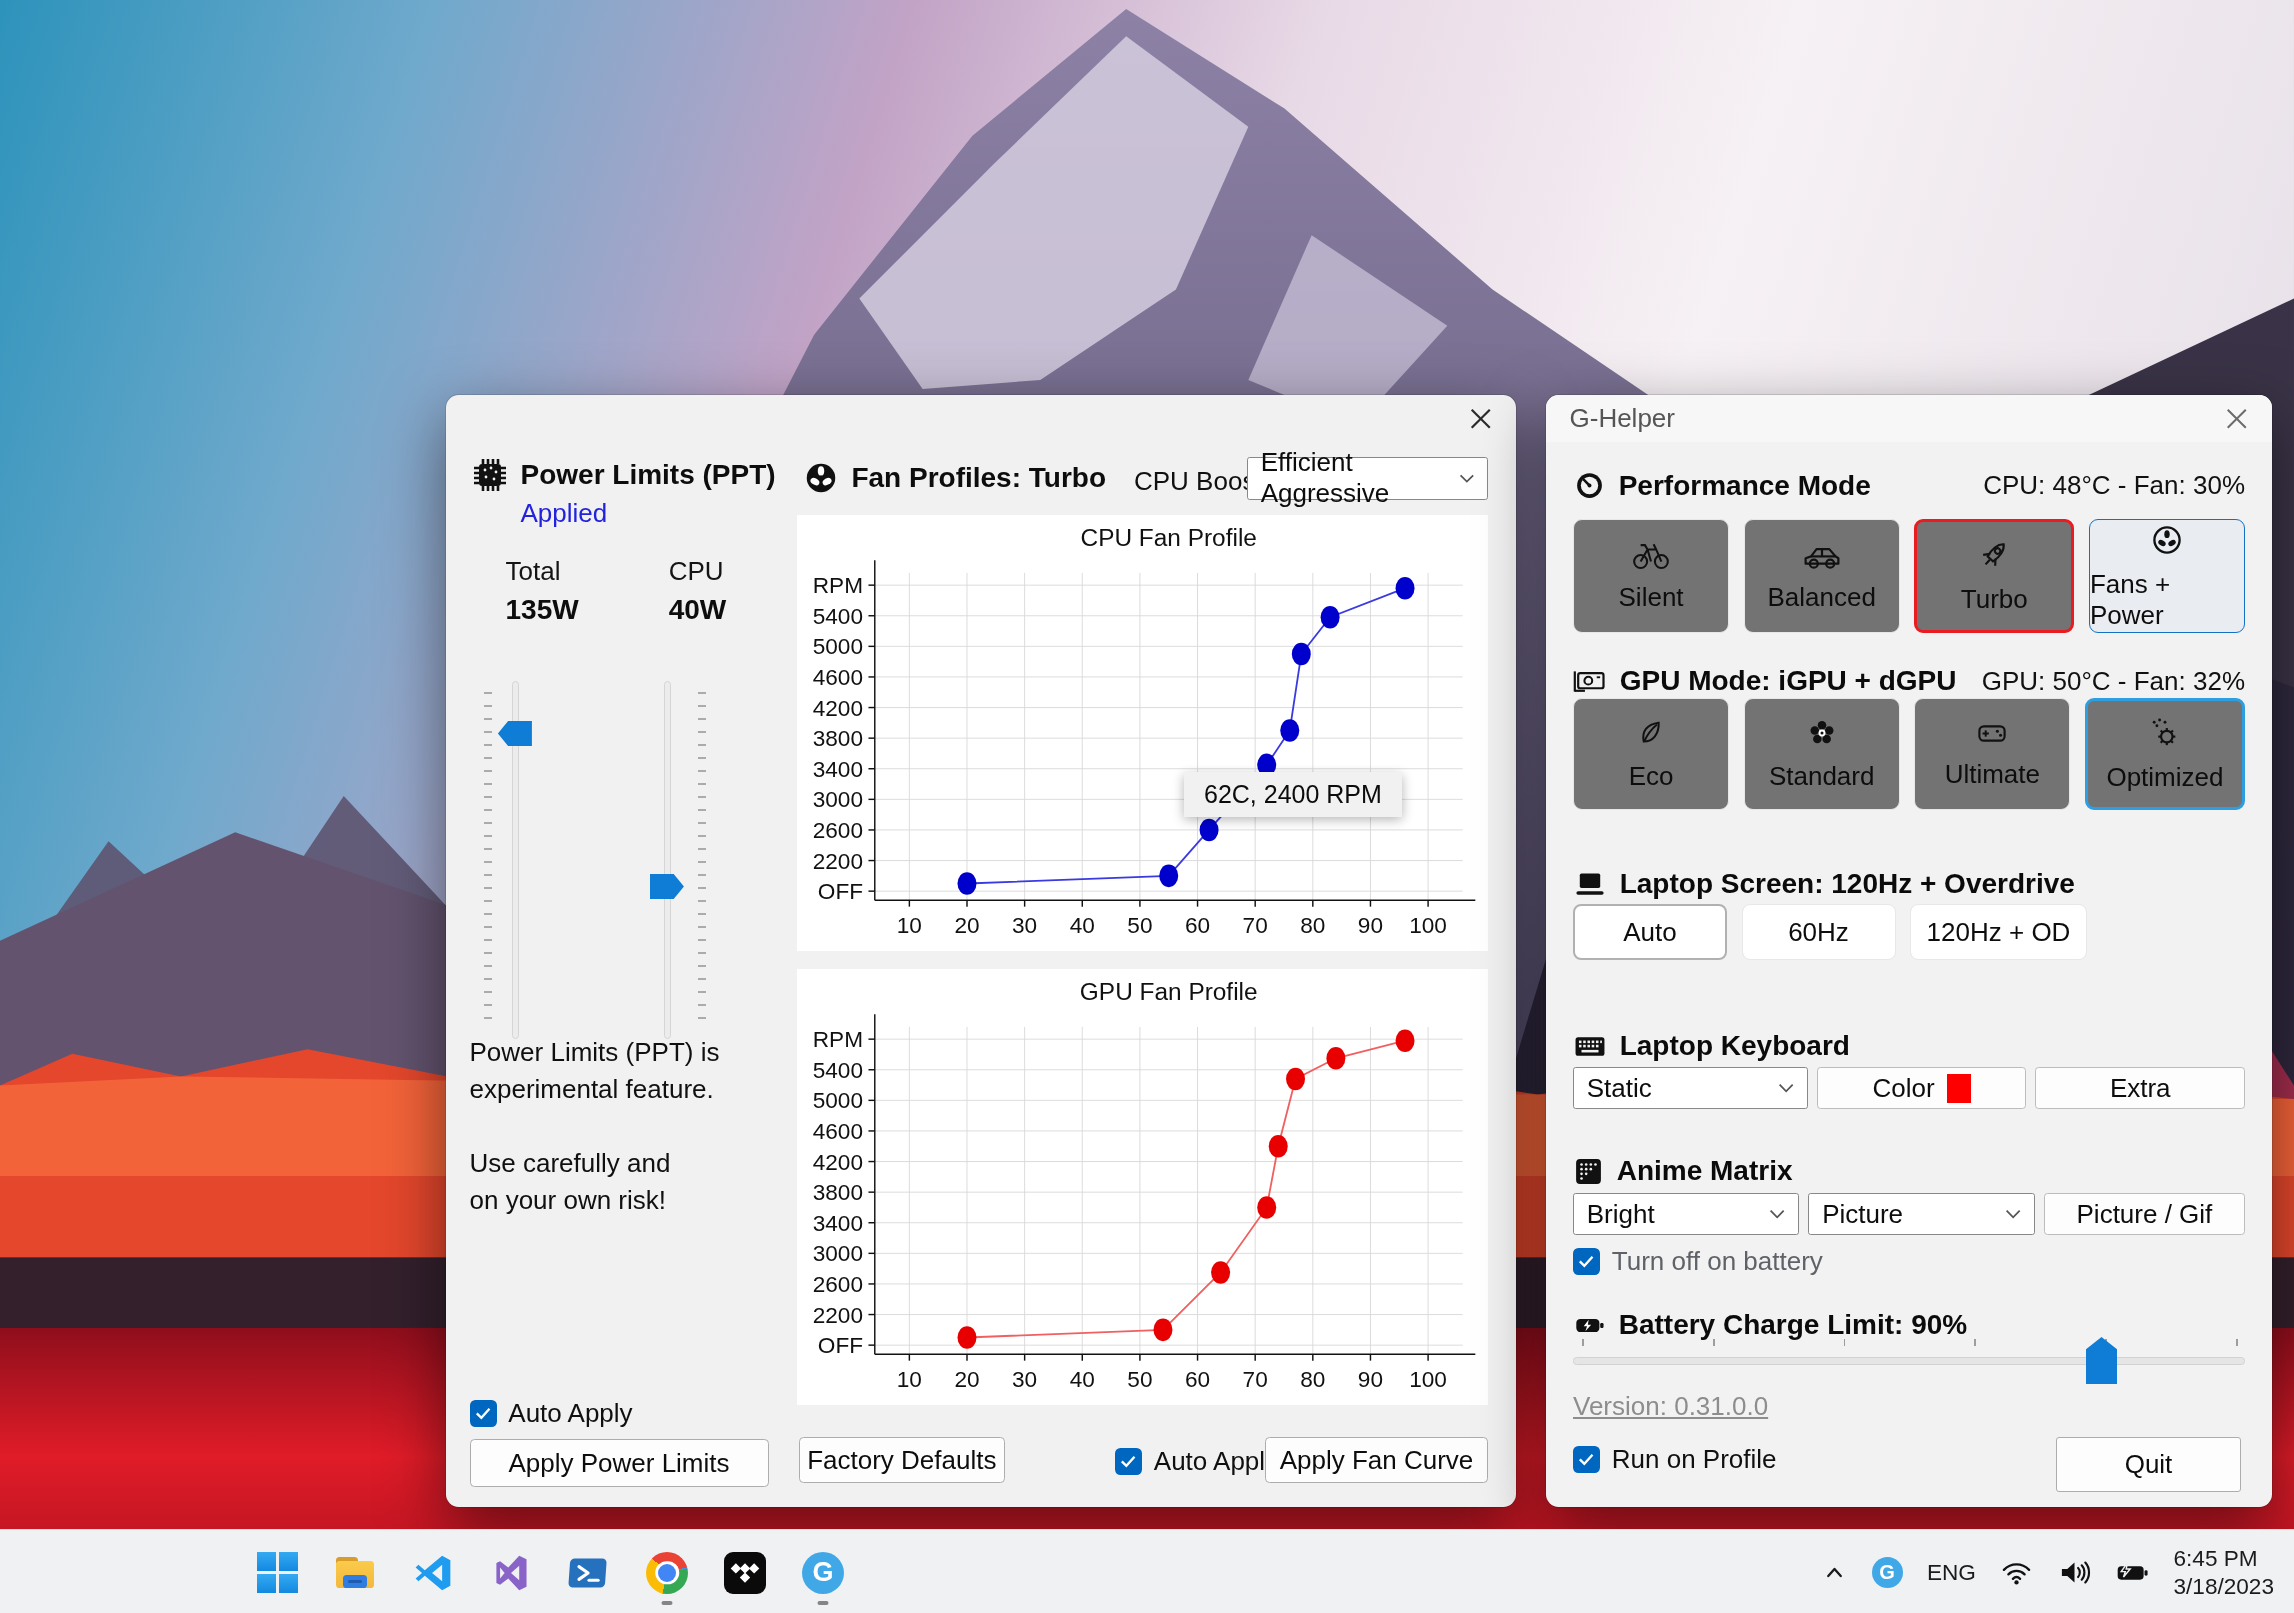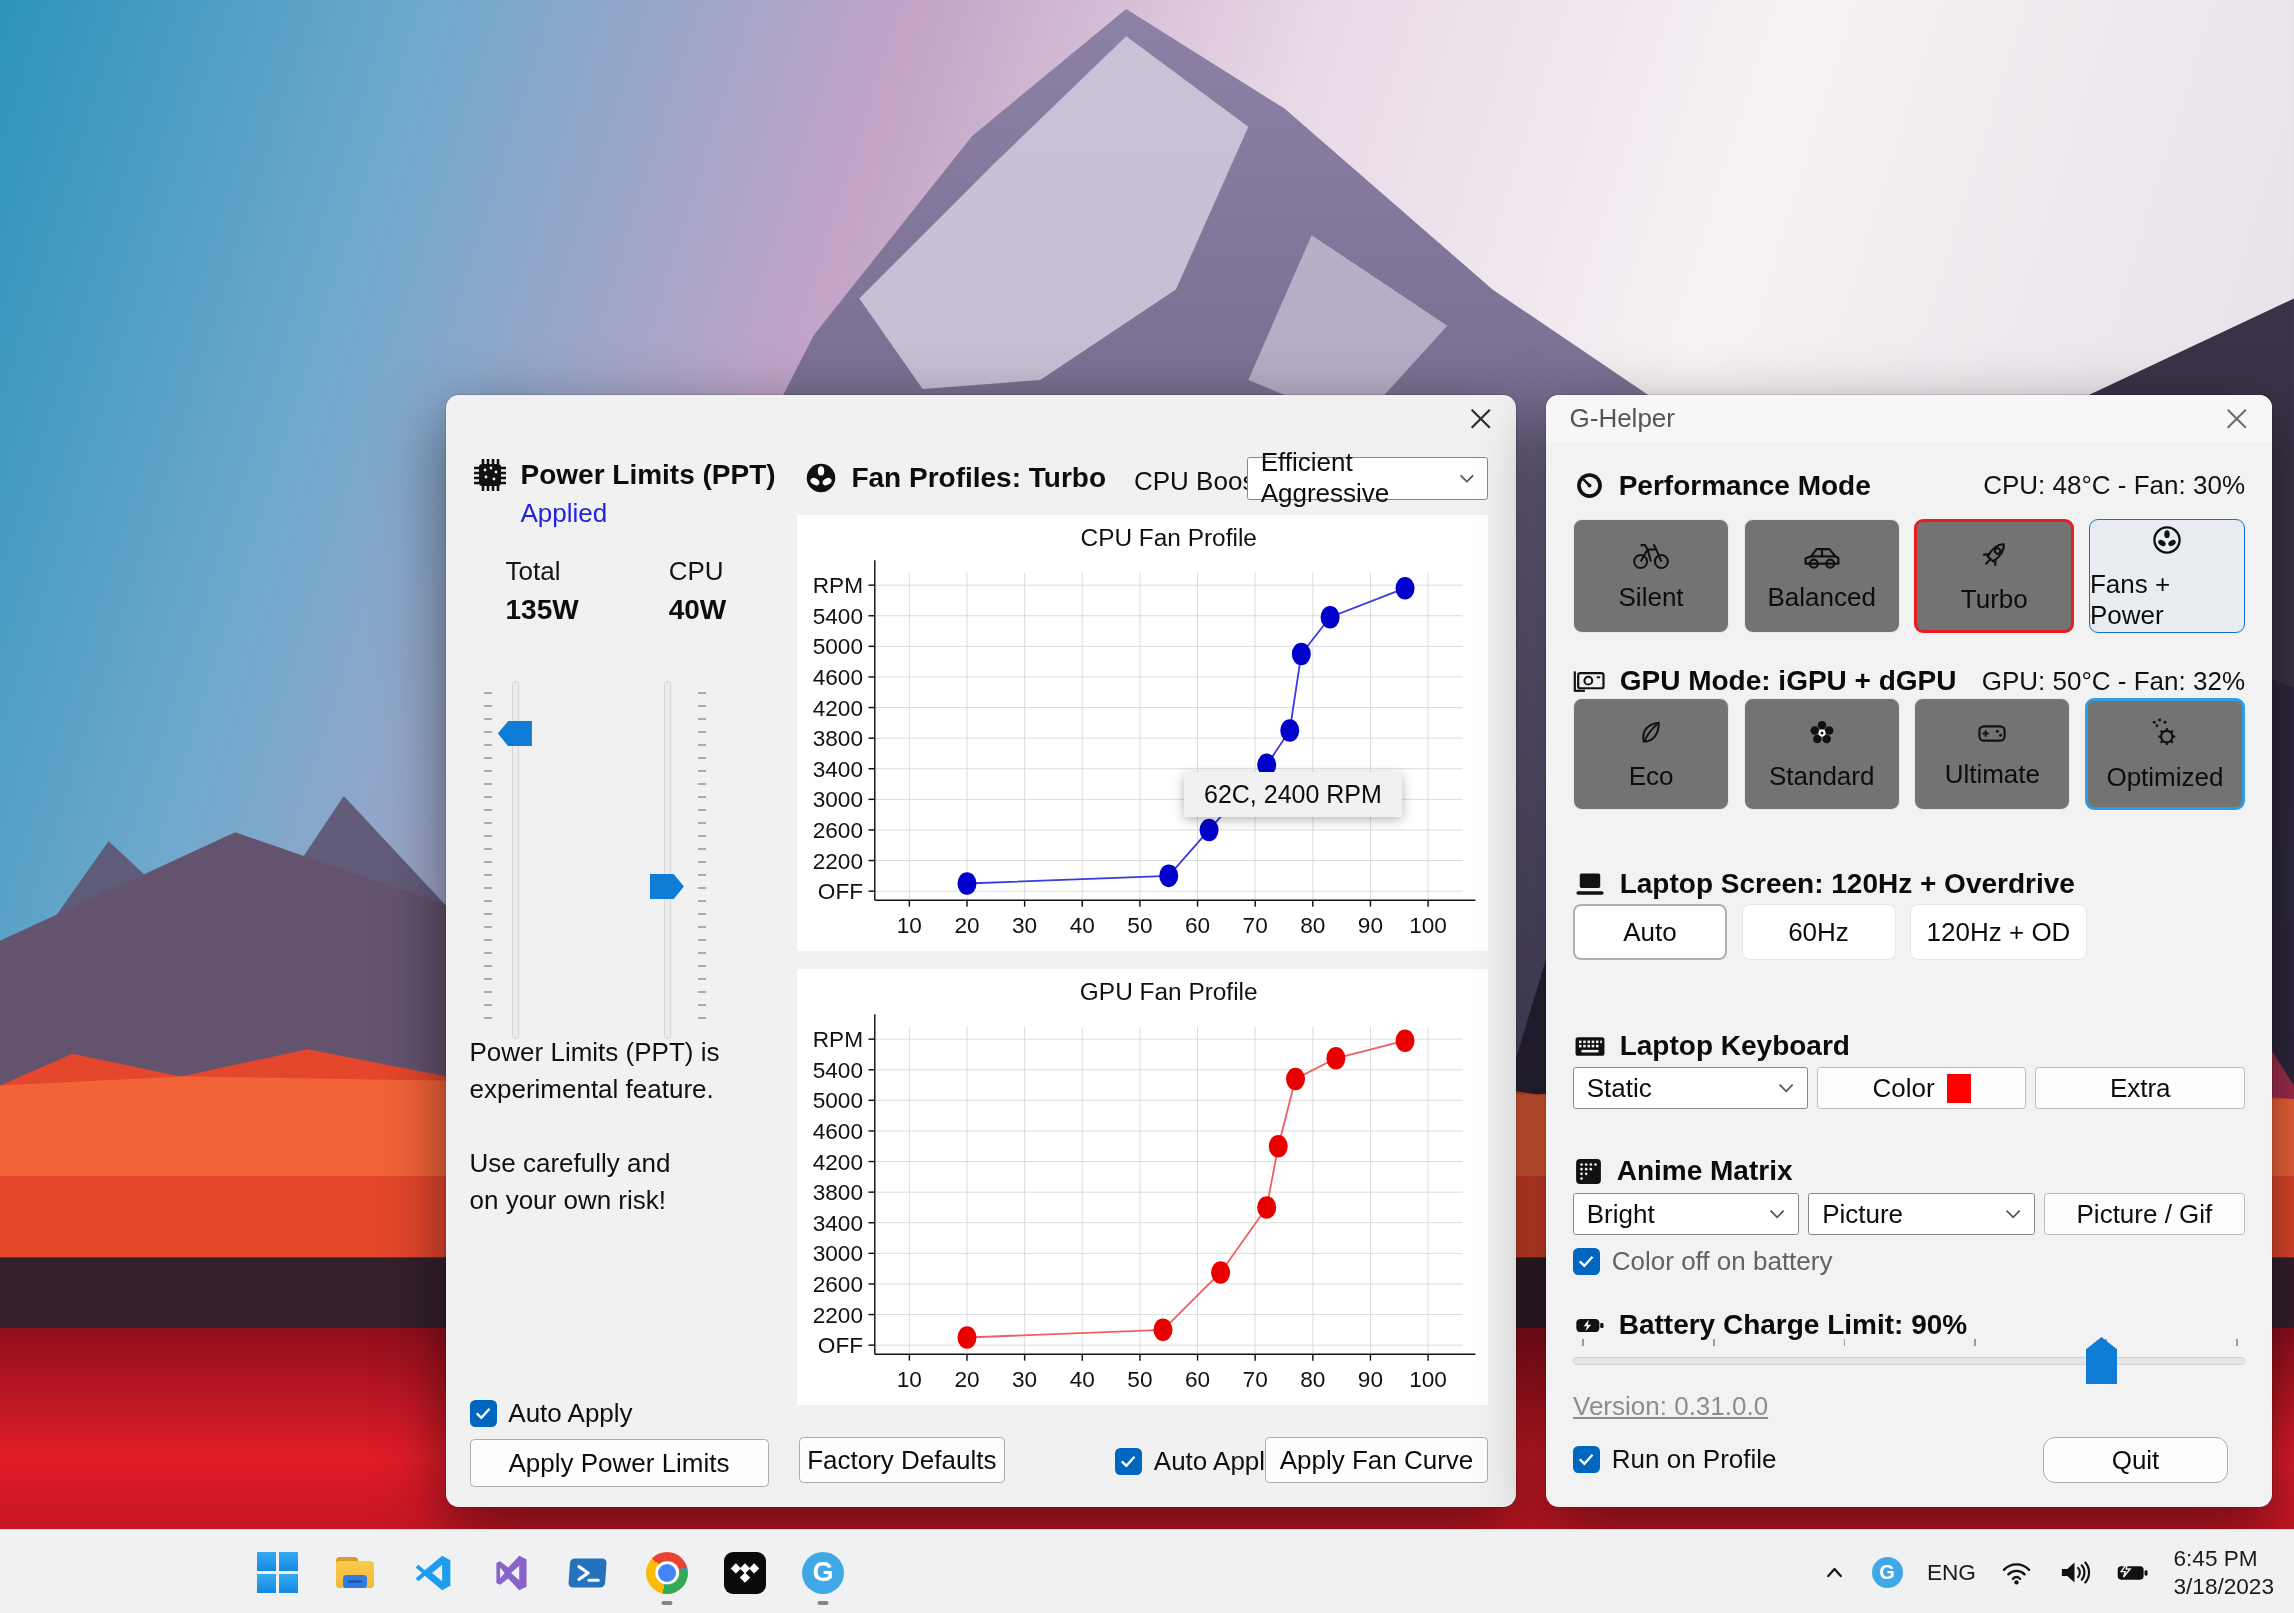--- a/index.html
+++ b/index.html
@@ -83,21 +83,21 @@
   #battery-slider{position:absolute;left:0;width:672px;height:51px;}
   #battery-slider .bticks{position:absolute;left:9px;right:9px;top:1.8px;height:7.2px;}
   #battery-slider .bticks i{position:absolute;top:0;width:1.8px;height:7.2px;background:#9d9d9d;}
   #battery-slider .btrack{position:absolute;left:0;right:0;top:20px;height:8.1px;background:#e5e5e5;
     border:0.9px solid #d2d2d2;border-radius:3.6px;}
   #battery-thumb{position:absolute;top:0;width:31px;height:47px;background:#0f7cd6;
     clip-path:polygon(50% 0,100% 26%,100% 100%,0 100%,0 26%);cursor:pointer;}
   #version-link{position:absolute;left:0;top:996px;font-size:26px;color:#8d8d8d;
     text-decoration:underline;cursor:pointer;}
   #gh-startup{position:absolute;left:0;top:1049px;}
-  #gh-quit{position:absolute;right:17px;top:1042px;width:185px;height:46px;border-radius:12px;}
+  #gh-quit{position:absolute;right:4px;top:1042px;width:185px;height:55px;border-radius:3px;}
   
   #taskbar{position:absolute;left:0;top:1529px;width:2294px;height:85px;background:#eff1f3;
     border-top:0.9px solid rgba(0,0,0,.07);}
   #tb-icons{position:absolute;left:256px;top:0;height:85px;display:flex;gap:36px;align-items:center;}
   .tb-ic{position:relative;width:42px;height:42px;cursor:pointer;}
   .run-dot{position:absolute;left:50%;transform:translateX(-50%);bottom:-11.8px;width:11px;height:4.5px;
     border-radius:2.7px;background:#858585;}
   #tb-tray{position:absolute;right:20px;top:0;height:85px;display:flex;gap:24.4px;align-items:center;}
   .tray-ic{cursor:pointer;display:flex;align-items:center;justify-content:center;}
   #tb-lang{font-size:22.6px;color:#1b1b1b;cursor:pointer;}
@@ -660,21 +660,21 @@
             </svg>
       </div>
       <div class="btn">Picture / Gif</div>
     </div>
     <div class="checkrow" style="position:absolute;left:0;top:851px">
       <div class="checkbox">
         <svg width="16.3" height="12.7" viewBox="0 0 18 14">
               <polyline points="2,7 7,12 16,2" fill="none" stroke="#fff" stroke-width="2.6"></polyline>
             </svg>
       </div>
-      <span class="graylabel">Color off on battery</span>
+      <span class="graylabel">Turn off on battery</span>
     </div>
 
     <div class="sec-header" style="top:914px">
       <svg width="33" height="25" viewBox="0 0 40 30">
         <rect x="4" y="7" width="28" height="16" rx="5" fill="#111"></rect>
         <rect x="33" y="12" width="4" height="6" rx="1.5" fill="#111"></rect>
         <polygon points="19,8 13,16 17,16 15,22 22,14 18,14" fill="#fff"></polygon>
       </svg>
       <span class="ht">Battery Charge Limit: 90%</span>
     </div>

